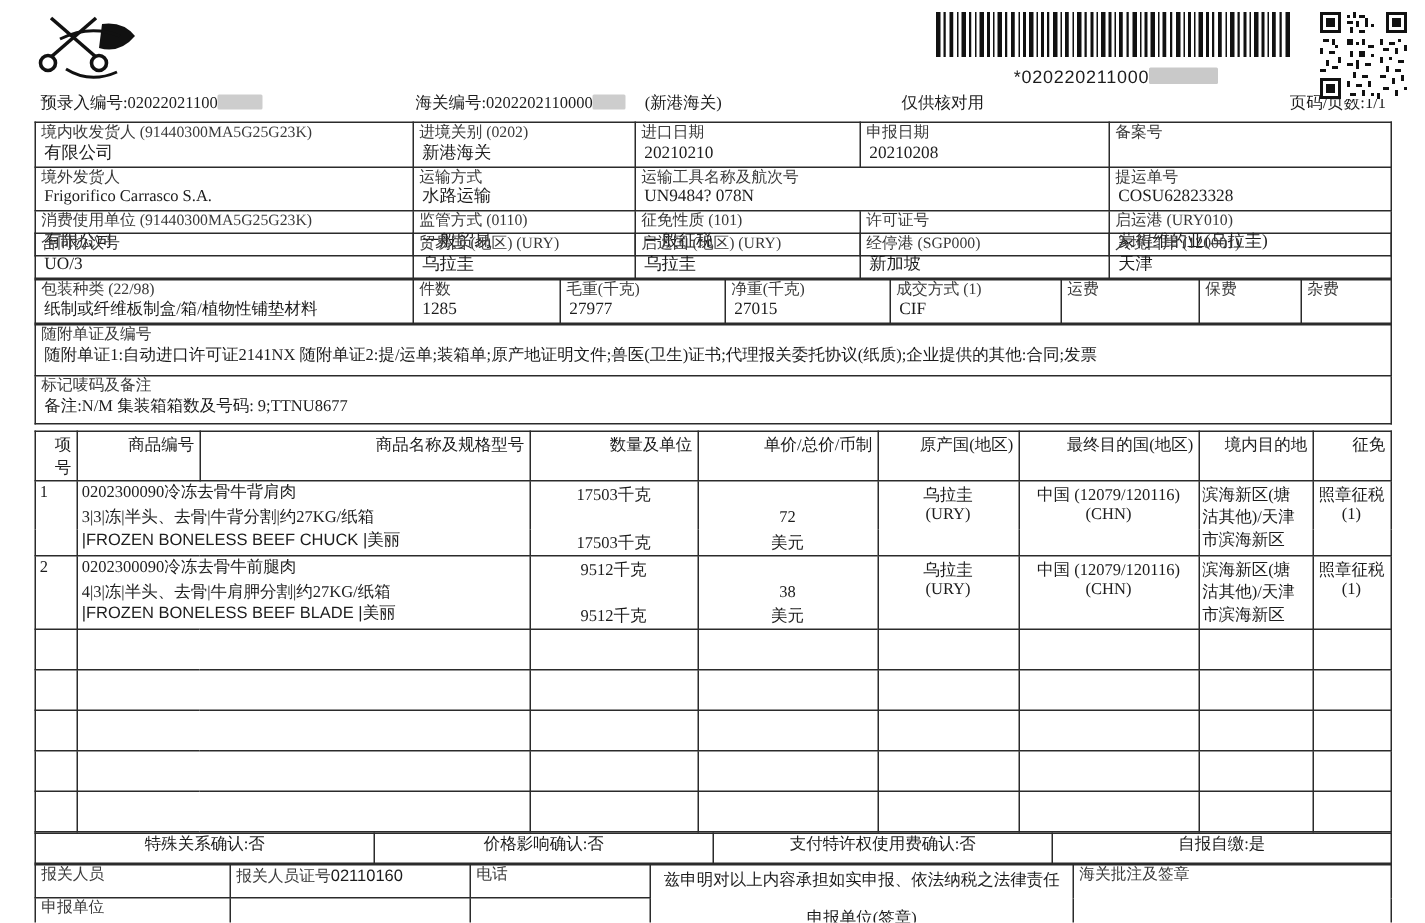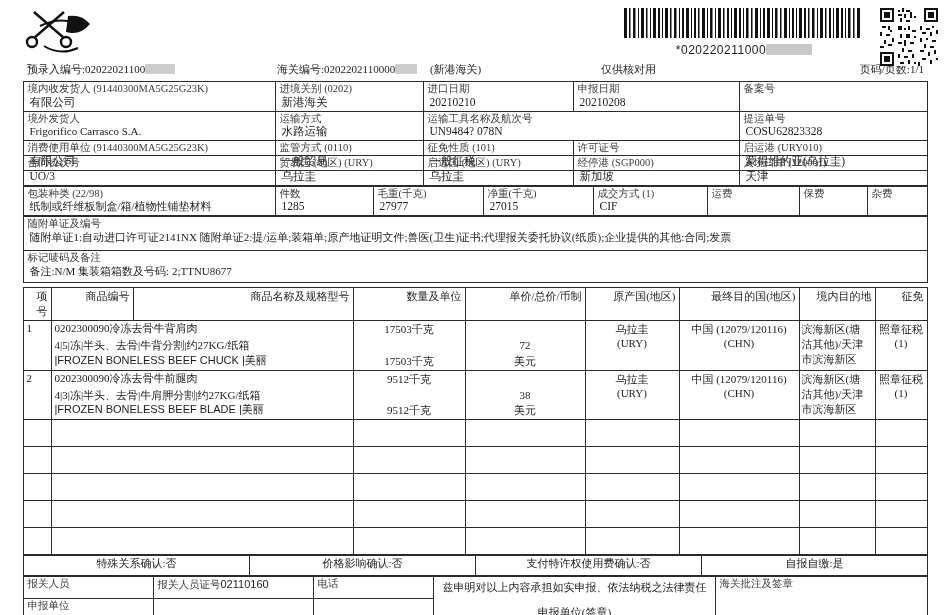--- a/index.html
+++ b/index.html
@@ -421,21 +421,21 @@
     <tbody>
         <tr>
       <td style="height:30px">
         <span class="lbl">随附单证及编号</span>
         <span class="val" style="font-size:11px">随附单证1:自动进口许可证2141NX      随附单证2:提/运单;装箱单;原产地证明文件;兽医(卫生)证书;代理报关委托协议(纸质);企业提供的其他:合同;发票</span>
       </td>
     </tr>
     <tr>
       <td style="height:28px">
         <span class="lbl">标记唛码及备注</span>
-        <span class="val" style="font-size:11px">备注:N/M   集装箱箱数及号码: 2;TTNU8677</span>
+        <span class="val" style="font-size:11px">备注:N/M   集装箱箱数及号码: 9;TTNU8677</span>
       </td>
     </tr>
   </tbody>
     </table>
 
   <table class="goods" style="margin-top:4px">
     <colgroup>
       <col style="width:28px">
         <col style="width:82px">
         <col style="width:220px">
@@ -480,21 +480,21 @@
           <div>滨海新区(塘</div>
           <div>沽其他)/天津市滨海新区</div>
         </td>
         <td rowspan="3" class="ctr">
           <div>照章征税</div>
           <div>(1)</div>
         </td>
       </tr>
       <tr>
         <td colspan="2" style="border-top:none;border-bottom:none">
-          <span class="gl2">4|5|冻|半头、去骨|牛背分割|约27KG/纸箱</span>
+          <span class="gl2">3|3|冻|半头、去骨|牛背分割|约27KG/纸箱</span>
         </td>
         <td style="border-top:none;border-bottom:none"></td>
         <td class="rgt" style="border-top:none;border-bottom:none"><span>72</span></td>
       </tr>
       <tr>
         <td colspan="2" style="border-top:none">
           <span class="gl2 mono">|FROZEN BONELESS BEEF CHUCK |美丽</span>
         </td>
         <td class="rgt" style="border-top:none"><span>17503千克</span></td>
         <td class="ctr" style="border-top:none"><span>美元</span></td>

